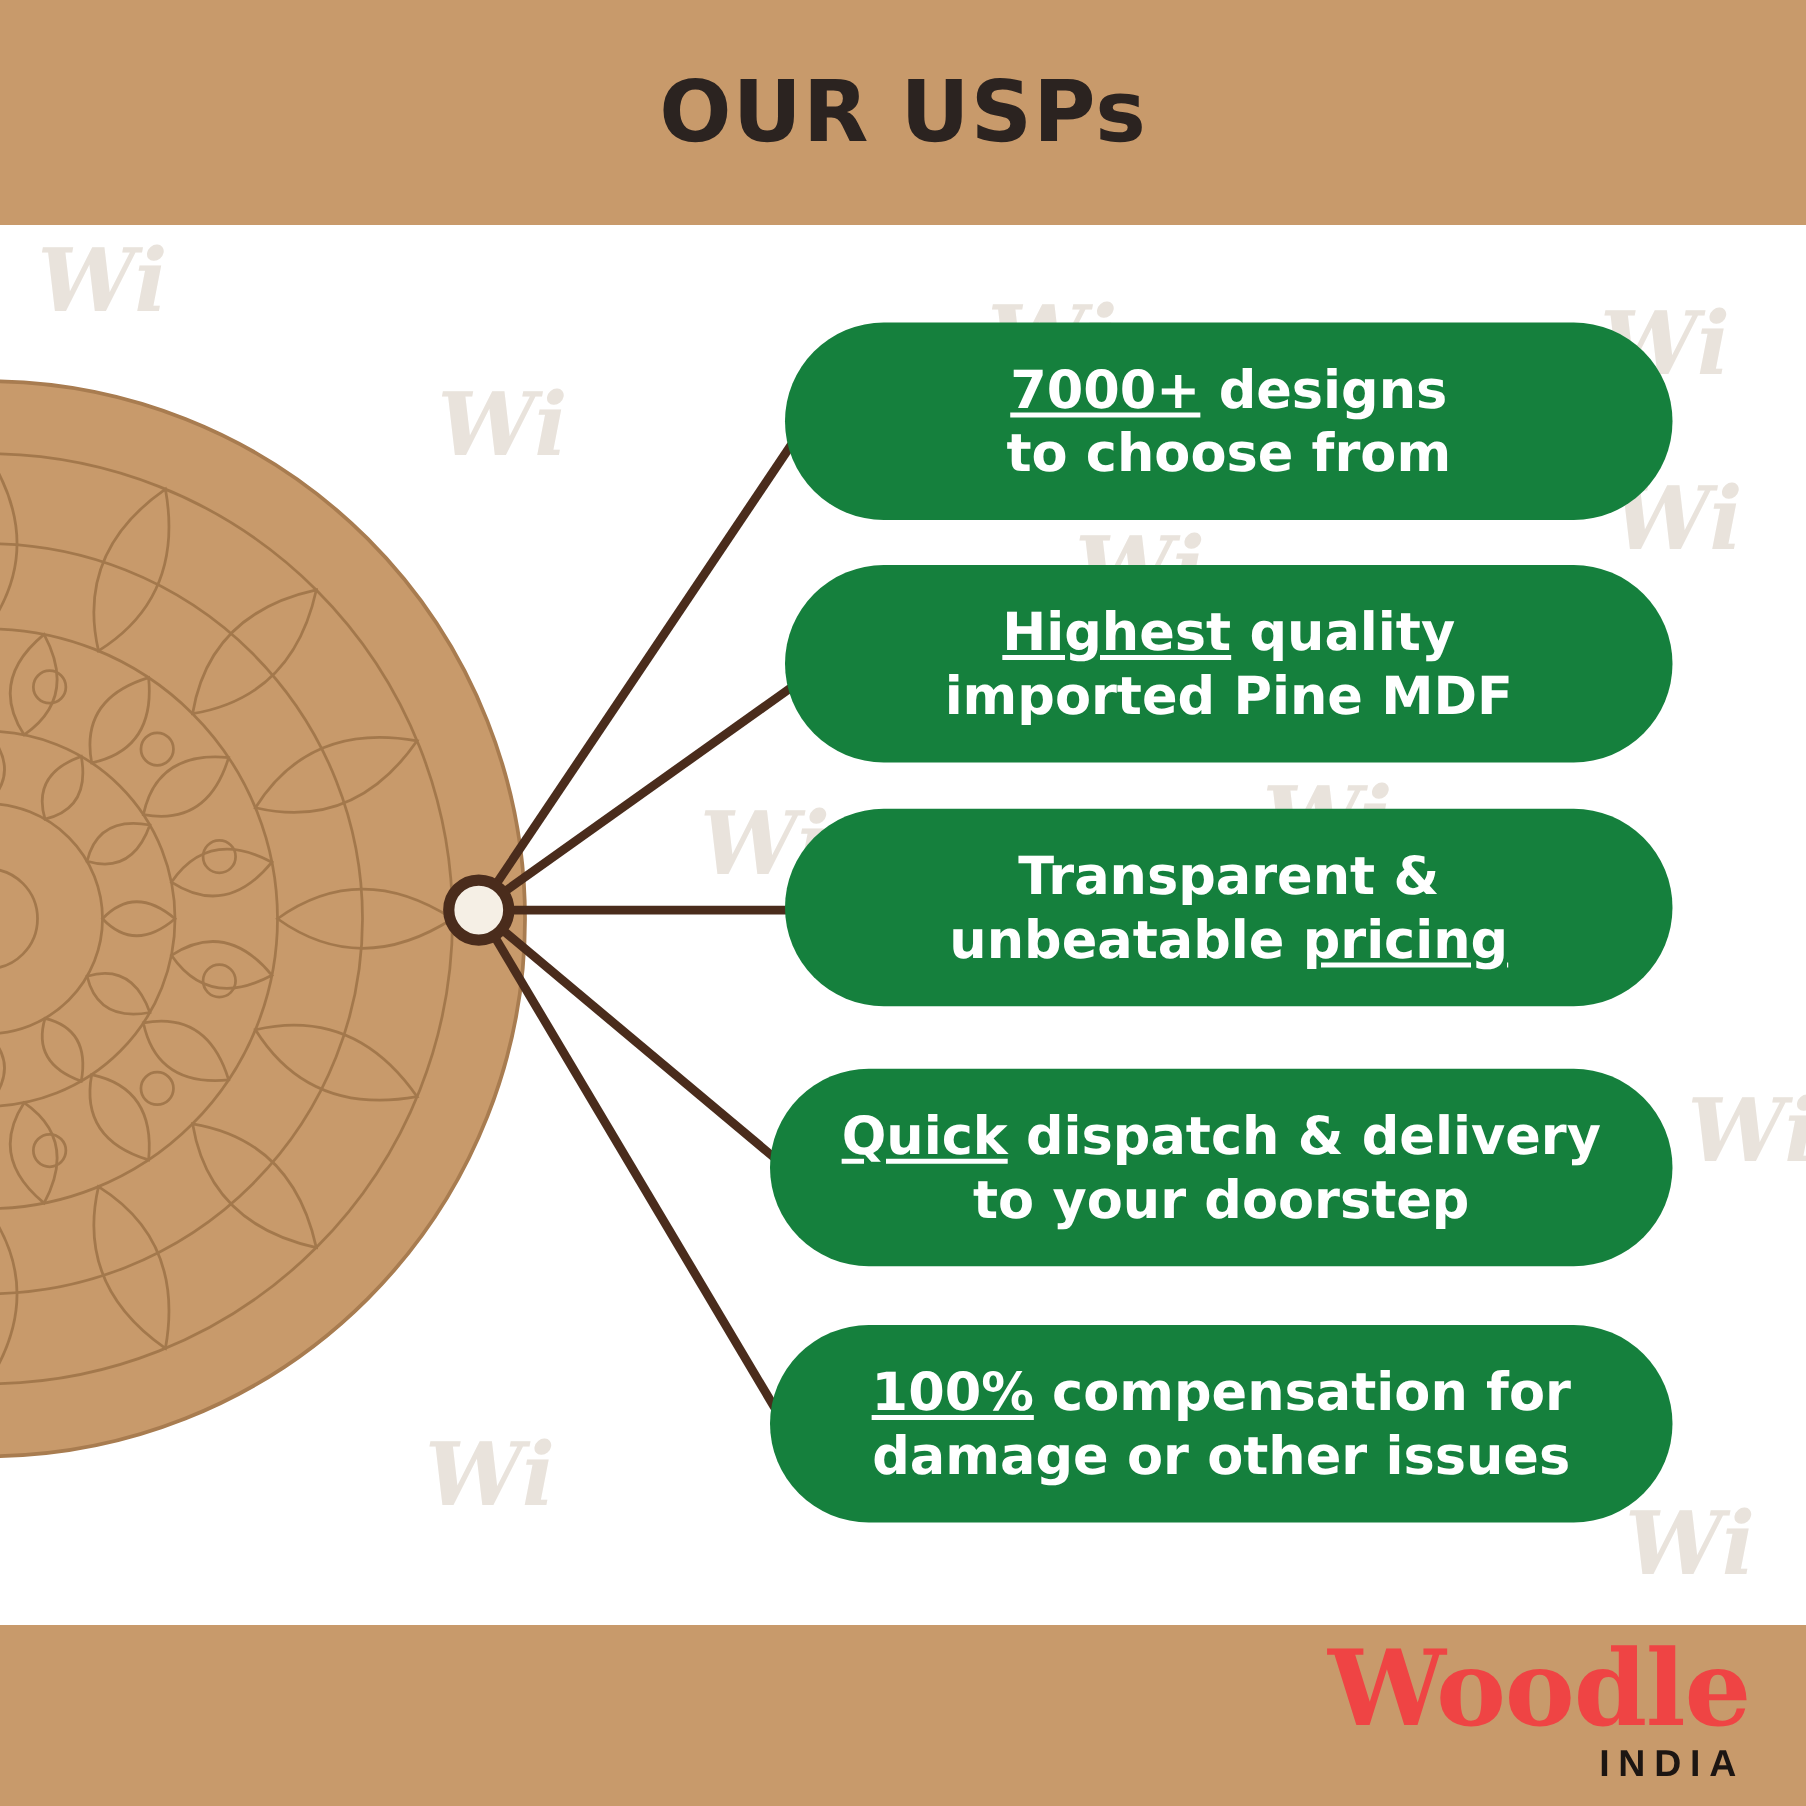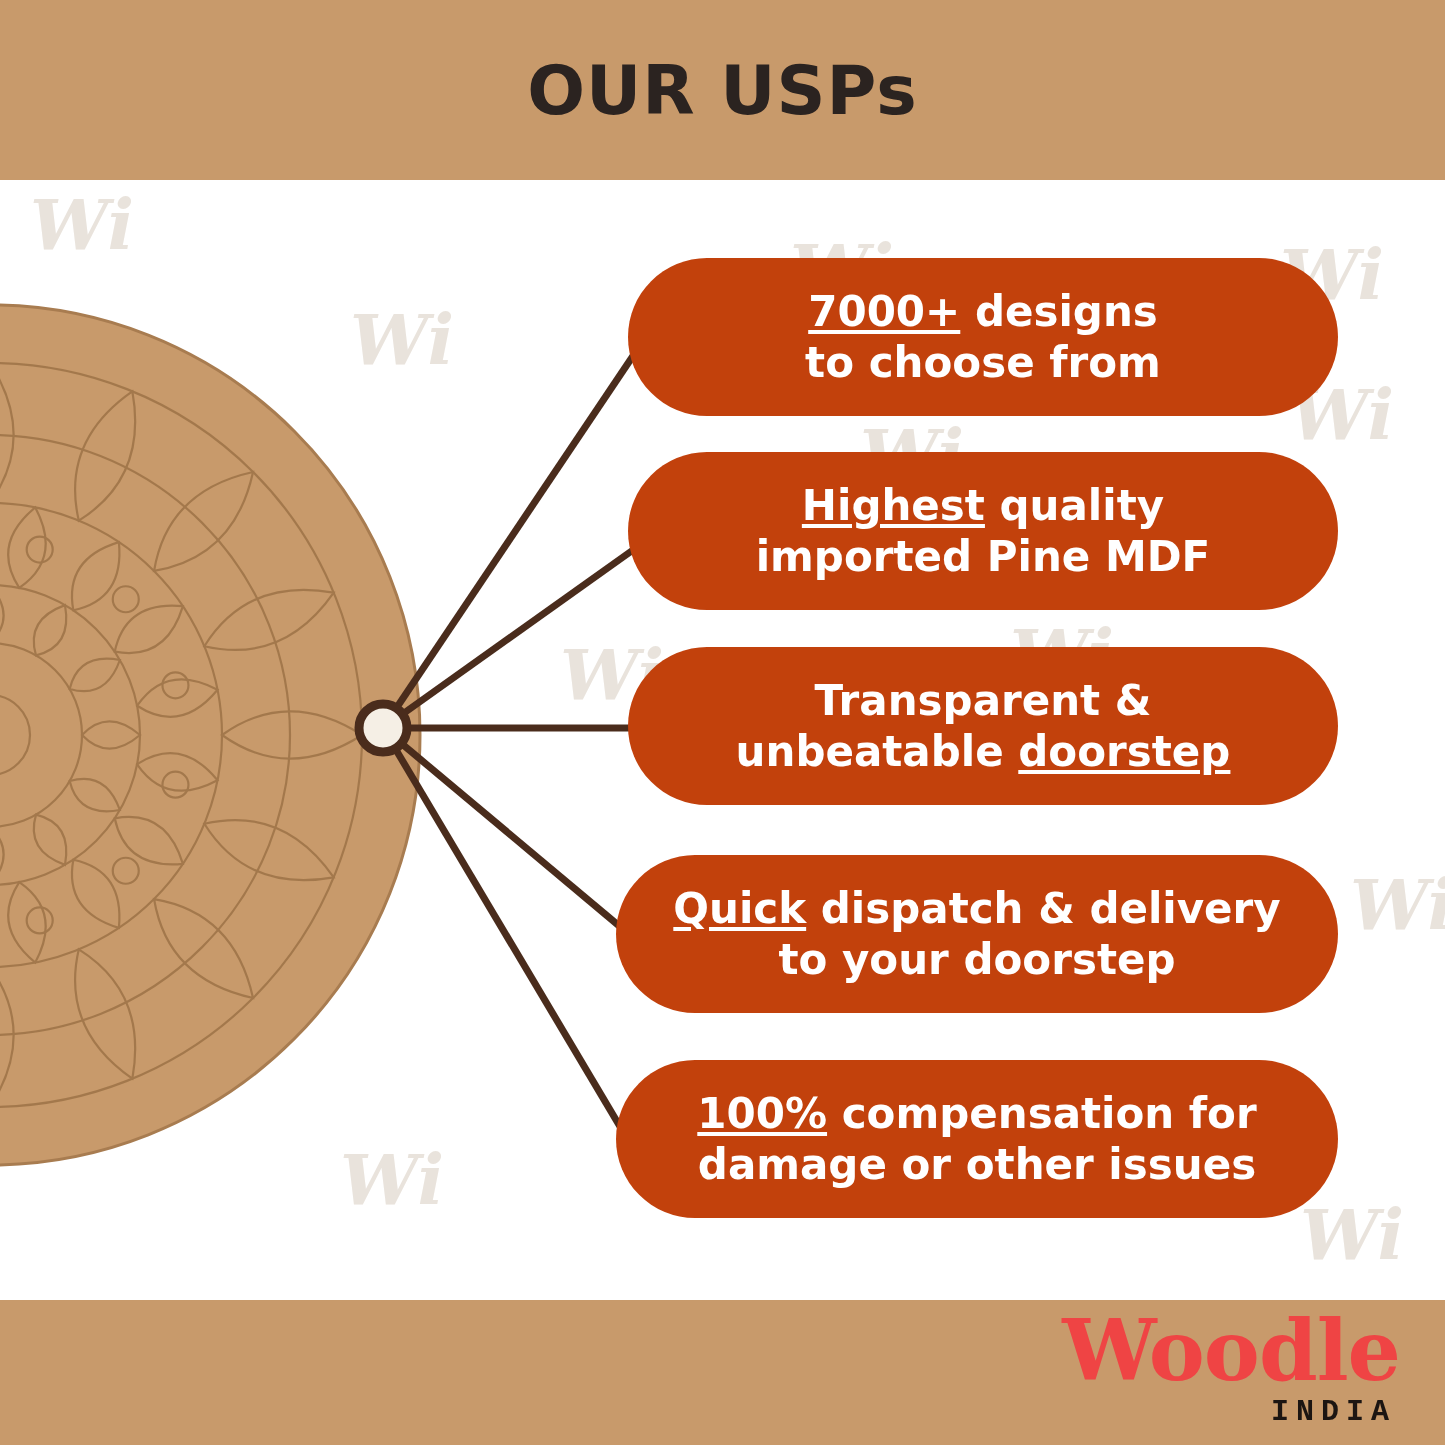--- a/index.html
+++ b/index.html
@@ -81,21 +81,21 @@
     left: 0;
     top: 0;
     width: 1445px;
     height: 1445px;
     pointer-events: none;
   }
 
   
   .pill {
     position: absolute;
-    background: #c2410c;
+    background: #15803d;
     border-radius: 80px;
     color: #ffffff;
     display: flex;
     align-items: center;
     justify-content: center;
     text-align: center;
     padding: 0 34px;
     box-sizing: border-box;
     font-size: 42px;
     font-weight: bold;
@@ -121,21 +121,21 @@
     line-height: 1;
   }
   .logo-main {
     font-family: "DejaVu Serif", serif;
     font-weight: bold;
     font-size: 84px;
     color: #ef4444;
     letter-spacing: -1px;
   }
   .logo-sub {
-    font-family: Liberation Mono, monospace;
+    font-family: Liberation Sans, sans-serif;
     font-weight: bold;
     font-size: 30px;
     color: #1c1512;
     letter-spacing: 7px;
     margin-top: 4px;
     margin-right: 4px;
   }
 </style>
 </head>
 <body>
@@ -258,21 +258,21 @@
   <div class="pill pill-2">
     <div>
       <span class="u">Highest</span><span> quality</span><br>
       <span>imported Pine MDF</span>
     </div>
   </div>
 
   <div class="pill pill-3">
     <div>
       <span>Transparent &amp;</span><br>
-      <span>unbeatable </span><span class="u">doorstep</span>
+      <span>unbeatable </span><span class="u">pricing</span>
     </div>
   </div>
 
   <div class="pill pill-4">
     <div>
       <span class="u">Quick</span><span> dispatch &amp; delivery</span><br>
       <span>to your doorstep</span>
     </div>
   </div>
 

